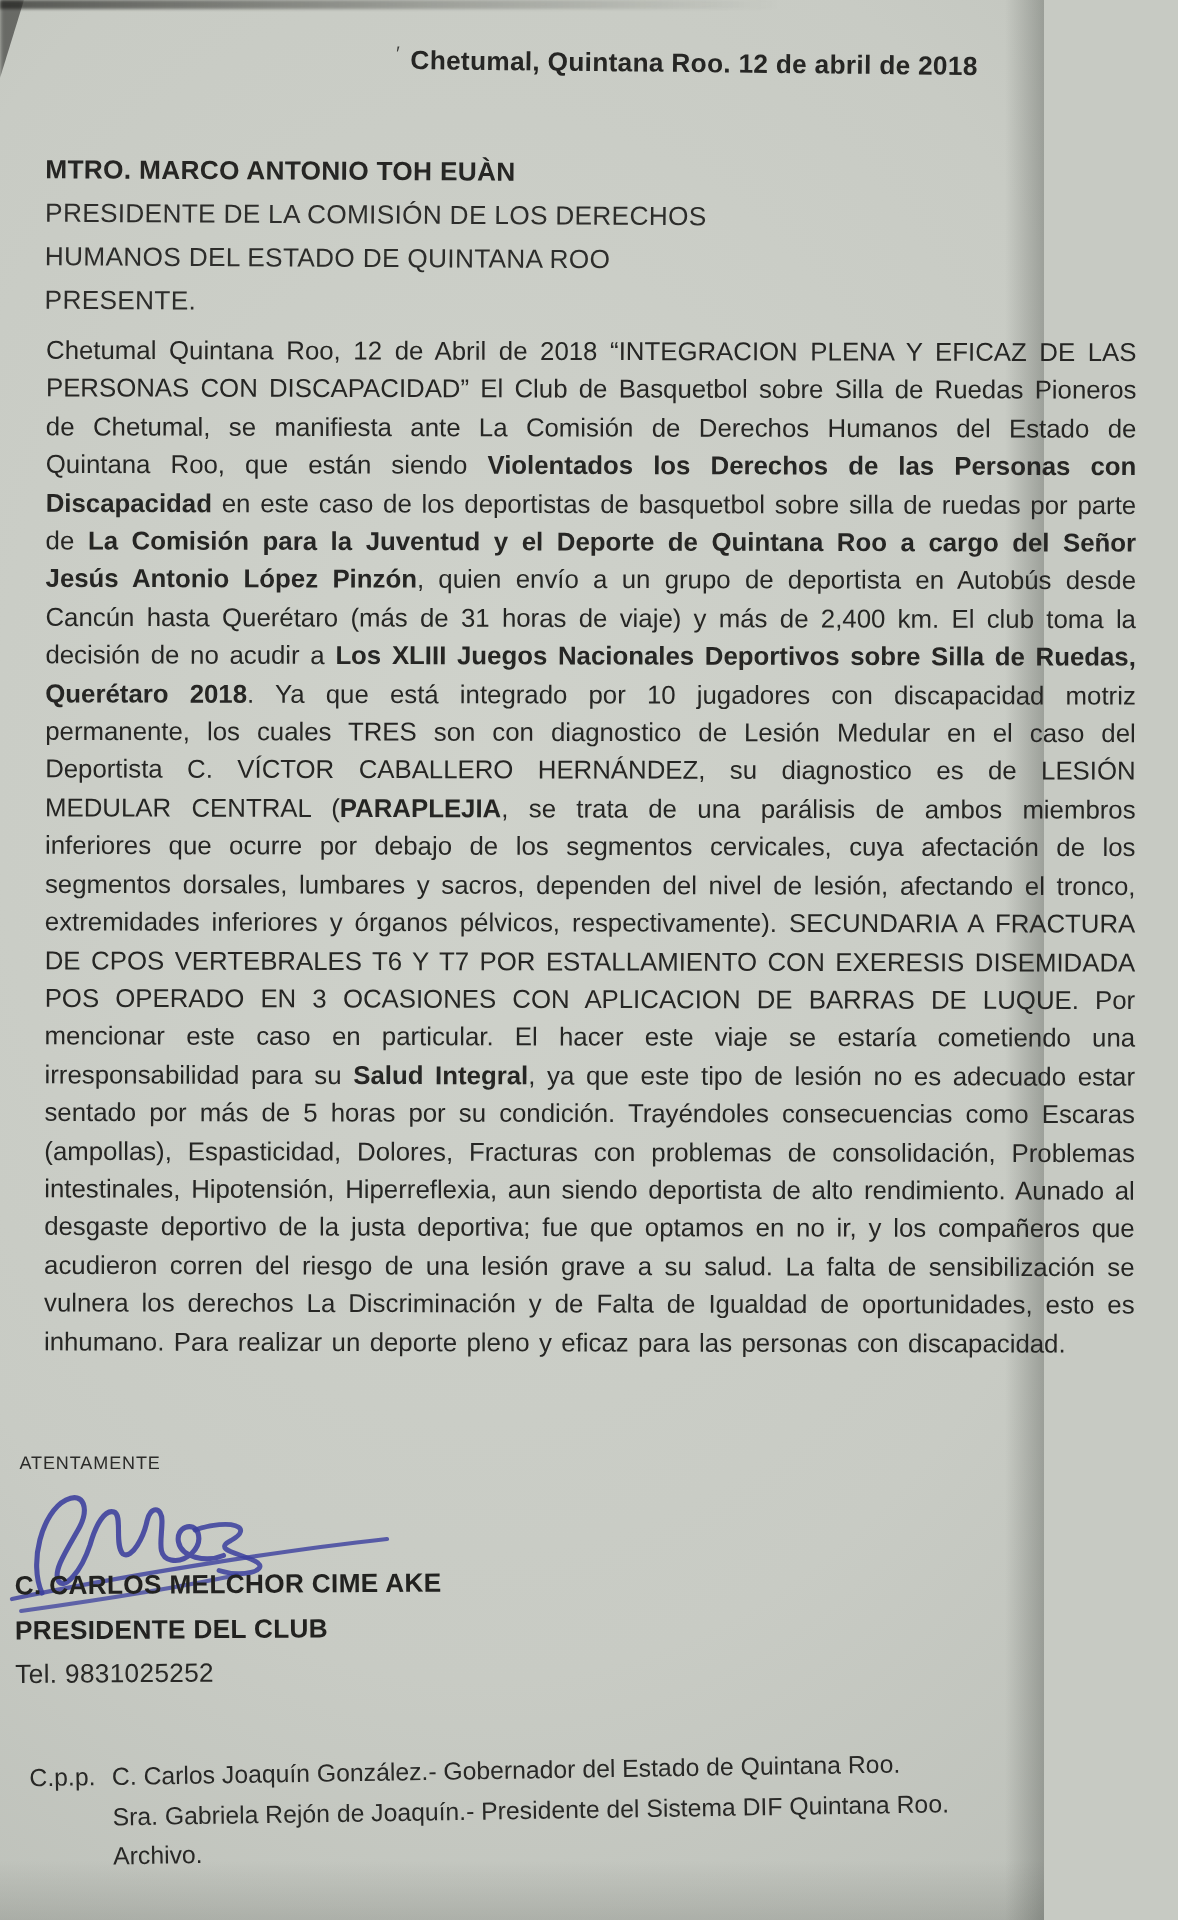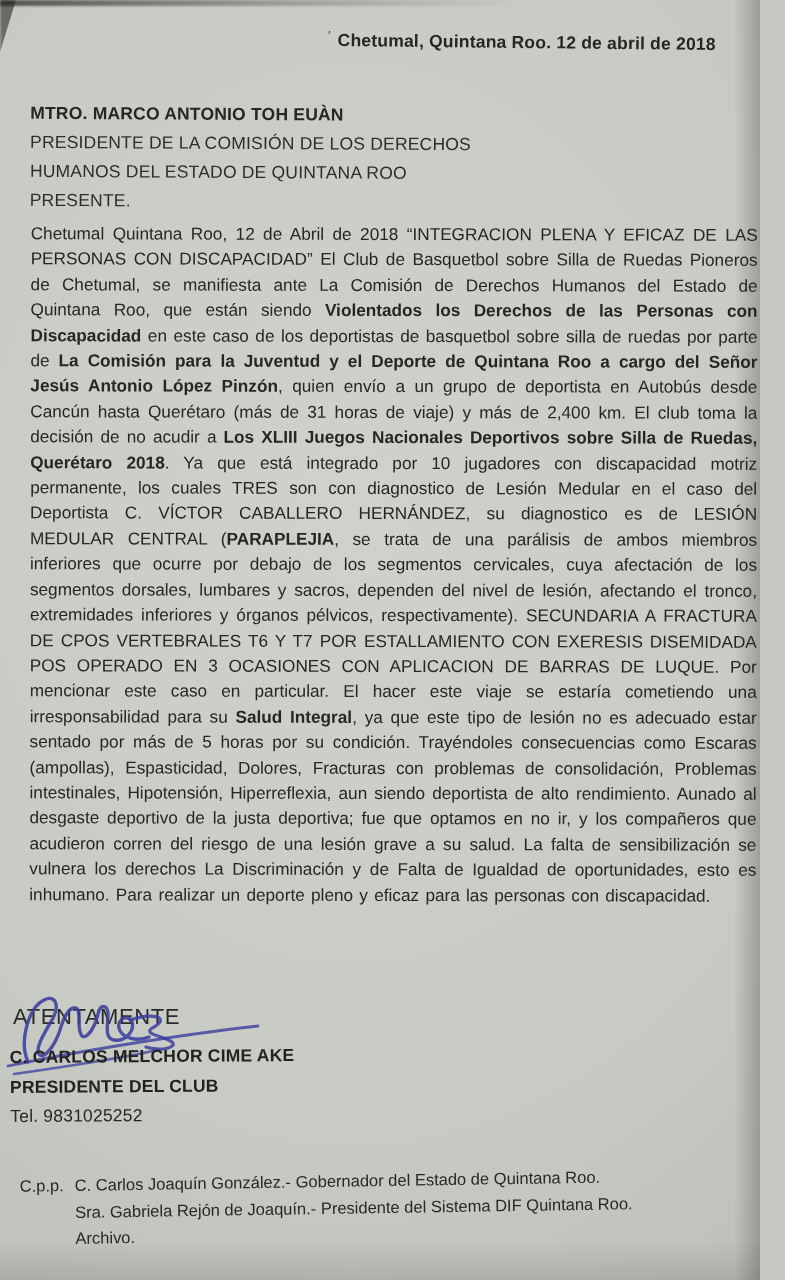--- a/index.html
+++ b/index.html
@@ -2,21 +2,21 @@
 <html><head>
 <meta charset="utf-8">
 <style>
   html,body{margin:0;padding:0;}
   body{
     width:785px;height:1280px;overflow:hidden;
     font-family:"Liberation Sans",sans-serif;
     background:#c7cac3;
   }
   .page{
-    position:relative;width:760px;height:1280px;
+    position:relative;width:696px;height:1280px;
     background:
       radial-gradient(ellipse 130% 95% at 46% 40%, #cfd2cb 0%, #c8cbc4 50%, #b3b7b0 100%);
     color:#262624;
   }
   
   .top-edge-shadow{
     position:absolute;top:0;left:0;width:520px;height:6px;
     background:linear-gradient(to right, rgba(25,25,22,.65), rgba(25,25,22,.25) 55%, rgba(25,25,22,0));
     filter:blur(1px);
   }
@@ -47,22 +47,22 @@
   }
   .recipient-name{font-weight:700;}
   .recipient-line{font-weight:400;color:#2d2d2b;}
   .body-par{
     position:absolute;top:222px;left:30px;width:727px;margin:0;
     font-size:17.2px;line-height:25.4px;text-align:justify;
     color:#262624;word-spacing:1.5px;transform:rotate(.12deg);
   }
   .body-par .b{font-weight:700;}
   .closing{
-    position:absolute;top:1004px;left:13px;
-    font-size:22px;letter-spacing:.6px;color:#2b2b29;
+    position:absolute;top:968px;left:13px;
+    font-size:12px;letter-spacing:.6px;color:#2b2b29;
   }
   .signature-svg{position:absolute;top:990px;left:4px;}
   .signer{
     position:absolute;top:1042px;left:10px;
     font-size:17.5px;line-height:29.5px;letter-spacing:.2px;
     transform:rotate(-.4deg);
   }
   .signer-name,.signer-title{font-weight:600;color:#222220;}
   .signer-phone{font-weight:400;color:#282826;}
   .cc{

